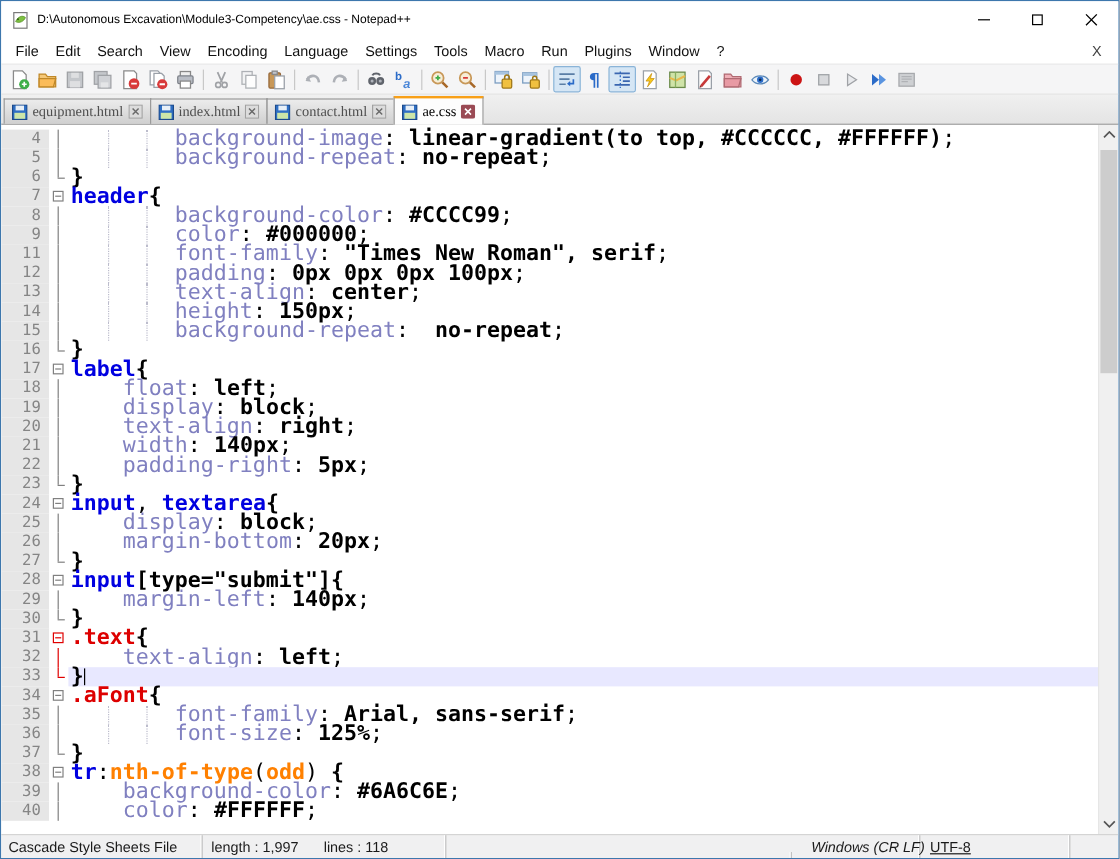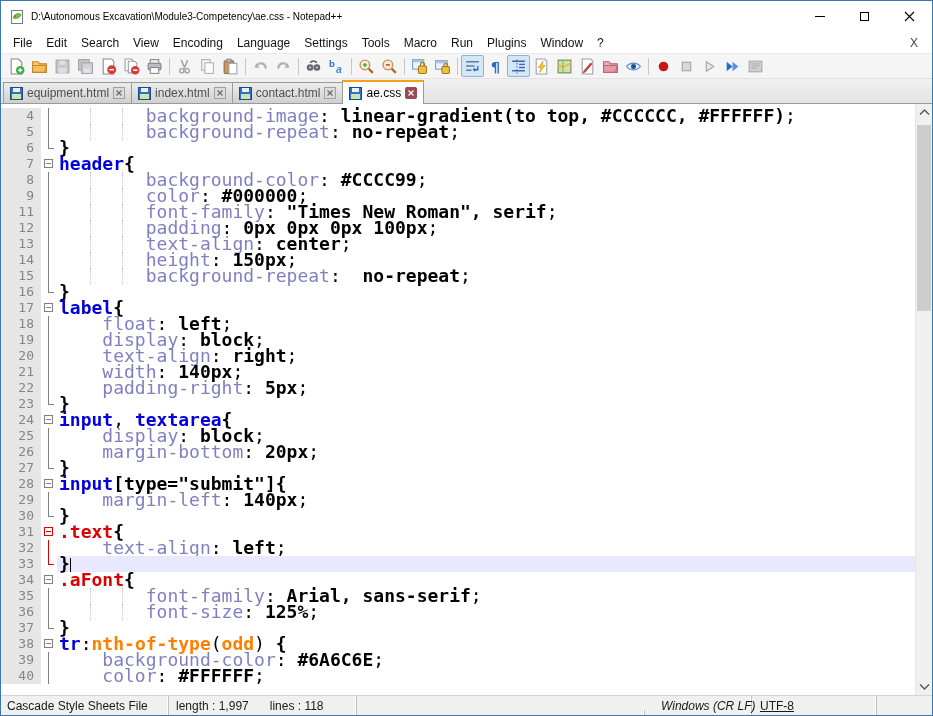--- a/index.html
+++ b/index.html
@@ -21,21 +21,21 @@
   .mitem{padding:2px 7px;white-space:nowrap;}
   .menu-x{margin-left:auto;padding-right:14px;color:#444;font-size:12px;}
   
   .toolbar{height:26px;display:flex;align-items:center;background:#f5f5f6;border-top:1px solid #eaeaea;border-bottom:1px solid #e2e2e2;padding-left:4px;}
   .tbtn{width:23px;height:22px;display:flex;align-items:center;justify-content:center;border:1px solid transparent;border-radius:2px;flex:none;}
   .tbtn svg{width:17px;height:17px;display:block;}
   .tbtn.active{background:#d5e6f5;border-color:#8ab4d8;}
   .tbtn.disabled{opacity:.8;filter:grayscale(.4);}
   .tsep{width:1px;height:17px;background:#c8c8c8;margin:0 3px;flex:none;}
   
-  .tabbar{height:25px;display:flex;align-items:flex-end;background:linear-gradient(#f0f0f0,#e4e4e4);border-bottom:1px solid #9a9a9a;padding-left:2px;position:relative;z-index:2;}
+  .tabbar{height:25px;display:flex;align-items:flex-end;background:linear-gradient(#f0f0f0,#e4e4e4);border-bottom:1px solid #9a9a9a;padding-left:2px;position:relative;z-index:2;font-family:Liberation Serif, serif;}
   .tab{display:flex;align-items:center;gap:4px;height:21px;padding:0 6px;border:1px solid #9a9a9a;border-bottom:none;margin-right:-1px;
        background:linear-gradient(#ececec,#d0d0d0);font-size:12px;color:#4f4f4f;white-space:nowrap;}
   .tab.active{height:24px;margin-bottom:-1px;background:#fdfdfd;border-top:2px solid #f8a018;color:#000;position:relative;z-index:3;justify-content:center;}
   .ticon svg{width:13px;height:13px;display:block;}
   .tclose svg{width:12px;height:12px;display:block;}
   
   .editor{position:relative;height:591px;background:#fff;overflow:hidden;}
   .rows{position:absolute;left:0;top:0;right:17px;padding-top:4px;}
   .row{display:flex;height:16px;}
   .num{width:40px;flex:none;background:#e6e6e6;color:#858585;font-family:"DejaVu Sans Mono",monospace;font-size:13px;line-height:16px;text-align:right;padding-right:7px;}
@@ -54,21 +54,21 @@
   .caret{display:inline-block;width:1.5px;height:14px;background:#000;vertical-align:-2px;}
   
   .vscroll{position:absolute;top:0;right:0;bottom:0;width:17px;background:#f0f0f0;border-left:1px solid #e6e6e6;}
   .sarrow{position:absolute;left:0;right:0;height:17px;display:flex;align-items:center;justify-content:center;}
   .sarrow.up{top:0;} .sarrow.down{bottom:0;}
   .sthumb{position:absolute;left:1px;right:1px;top:21px;height:186px;background:#cdcdcd;}
   
   .statusbar{height:20px;display:flex;align-items:center;background:#f0f0f1;border-top:1px solid #d4d4d4;font-size:12px;color:#1a1a1a;}
   .sb{height:100%;display:flex;align-items:center;white-space:nowrap;border-right:1px solid #c2c2c2;box-shadow:inset -1px 0 0 #fff;}
   .sb1{width:168px;padding-left:6px;}
-  .sb2{width:188px;padding-left:7px;gap:21px;}
+  .sb2{width:203px;padding-left:7px;gap:21px;}
   .sb3{width:288px;padding-left:6px;gap:16px;margin-top:28px;}
   .sb4{width:107px;padding-left:16px;font-style:italic;}
   .sb5{width:125px;padding-left:8px;text-decoration:underline;}
   .sb6{flex:1;padding-left:4px;border-right:none;box-shadow:none;margin-top:40px;}
   .grip{margin-left:auto;width:13px;height:13px;align-self:flex-end;
         background:radial-gradient(circle at 10px 3px,#aaa 1.2px,transparent 1.6px),
                    radial-gradient(circle at 10px 8px,#aaa 1.2px,transparent 1.6px),
                    radial-gradient(circle at 5px 8px,#aaa 1.2px,transparent 1.6px),
                    radial-gradient(circle at 10px 13px,#aaa 1.2px,transparent 1.6px),
                    radial-gradient(circle at 5px 13px,#aaa 1.2px,transparent 1.6px),

